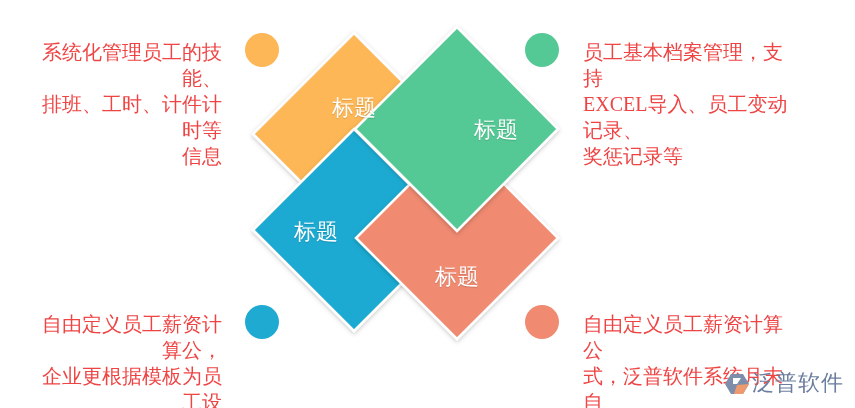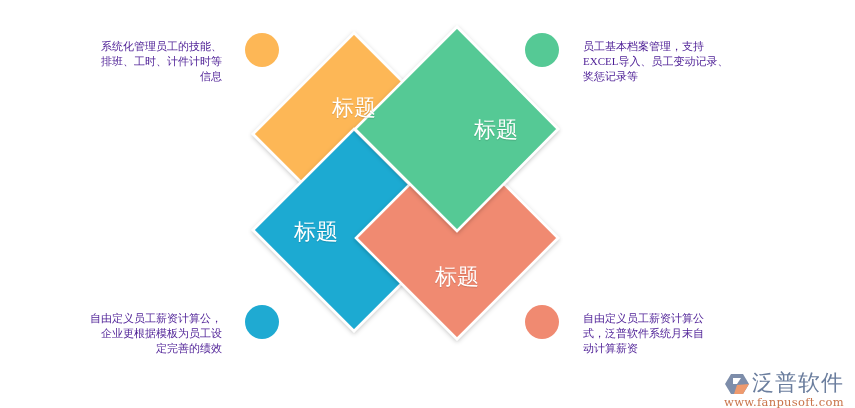--- a/index.html
+++ b/index.html
@@ -2,21 +2,21 @@
 <html><head>
   <meta charset="utf-8">
   <style>
     html, body { margin: 0; padding: 0; }
     body {
       width: 855px; height: 408px; position: relative; overflow: hidden;
       background: #ffffff;
       font-family: "DejaVu Sans", "Liberation Sans", sans-serif;
     }
     .desc {
-      position: absolute; font-size: 11px; line-height: 15px; color: #4c1d95;
+      position: absolute; font-size: 20px; line-height: 26px; color: #ef4444;
       white-space: pre-line;
     }
     .desc.left { text-align: right; width: 190px; }
     .desc.right { text-align: left; width: 210px; }
     #desc-tl { left: 32px; top: 39px; }
     #desc-tr { left: 583px; top: 39px; font-family: Liberation Serif, serif; }
     #desc-bl { left: 32px; top: 311px; }
     #desc-br { left: 583px; top: 311px; }
 
     .dot { position: absolute; width: 34px; height: 34px; border-radius: 50%; }
@@ -76,14 +76,13 @@
 <div class="tile-label" style="left:316px; top:232px;">标题</div>
 <div class="tile-label" style="left:457px; top:277px;">标题</div>
 
 <div class="logo">
   <svg class="logo-icon" width="26" height="22" viewBox="0 0 26 22">
     <polygon points="7,1 19,1 25,11 19,21 7,21 1,11" fill="#7D8DAA"></polygon>
     <polygon points="9,5 17,5 13,11 9,11" fill="#ffffff"></polygon>
     <polygon points="13,12 25,11 19,21 10,21" fill="#EE9A6E"></polygon>
   </svg>
   <span class="logo-name" style="color:#6B7E9E;">泛普软件</span>
-  <span class="logo-url" style="color:#C9744A;">www.fanpusoft.com</span>
 </div>
 
 </body></html>

